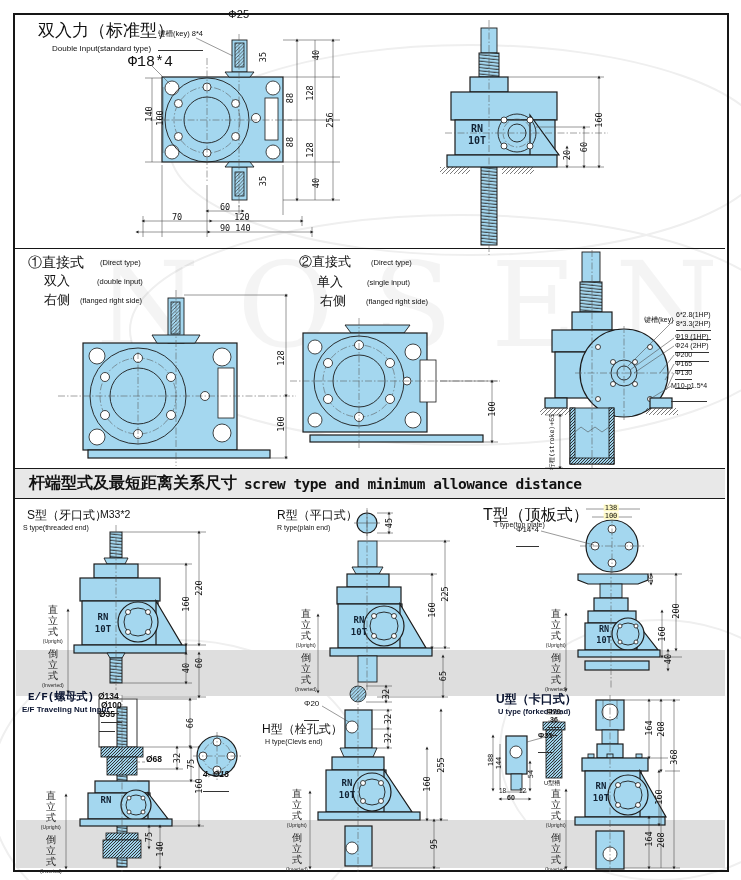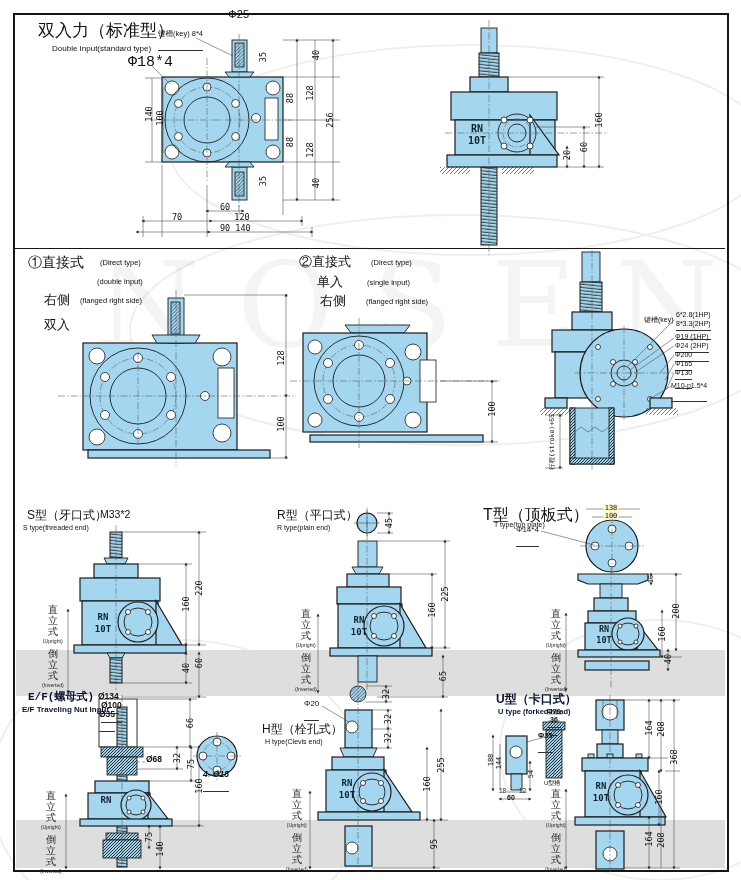--- a/index.html
+++ b/index.html
@@ -474,20 +474,24 @@
     <line class="thin" x1="649" y1="700" x2="649" y2="758" marker-start="url(#ah)" marker-end="url(#ah)"></line>
     <line class="thin" x1="661" y1="700" x2="661" y2="771" marker-start="url(#ah)" marker-end="url(#ah)"></line>
     <line class="thin" x1="674" y1="700" x2="674" y2="868" marker-start="url(#ah)" marker-end="url(#ah)"></line>
     <line class="thin" x1="659" y1="771" x2="659" y2="825" marker-start="url(#ah)" marker-end="url(#ah)"></line>
     <line class="thin" x1="649" y1="817" x2="649" y2="868" marker-start="url(#ah)" marker-end="url(#ah)"></line>
     <line class="thin" x1="661" y1="795" x2="661" y2="868"></line>
     <line class="thin" x1="566" y1="790" x2="566" y2="868" marker-start="url(#ah)" marker-end="url(#ah)"></line>
   </g>
 </svg>
 
+<div class="banner">
+  <span class="cn">杆端型式及最短距离关系尺寸</span>
+  <span class="en">screw type and minimum allowance distance</span>
+</div>
 
 <div class="layer" style="z-index:2">
 
   <span class="lt" style="left:38px;top:22px;font-size:17px;">双入力（标准型）</span>
   <span class="lt" style="left:52px;top:45px;font-size:8px;">Double Input(standard type)</span>
   <span class="lt" style="left:228px;top:9px;font-size:11px;">Φ25</span>
   <span class="lt u" style="left:158px;top:30px;font-size:7.5px;">键槽(key) 8*4</span>
   <span class="lt" style="left:128px;top:55px;font-size:15px;font-family:Liberation Mono, monospace;">Φ18*4</span>
   <span class="lb v" style="left:263px;top:57px;">35</span>
   <span class="lb v" style="left:316px;top:55px;">40</span>
@@ -506,21 +510,21 @@
   <span class="lb" style="left:185px;top:228px;margin-left:40px;">90</span>
   <span class="lb" style="left:243px;top:228px;">140</span>
   <span class="rn" style="left:477px;top:128px;font-size:10px;">RN</span>
   <span class="rn" style="left:477px;top:140px;font-size:10px;">10T</span>
   <span class="lb v" style="left:599px;top:120px;">160</span>
   <span class="lb v" style="left:584px;top:147px;">60</span>
   <span class="lb v" style="left:567px;top:155px;">20</span>
 
   <span class="lt" style="left:28px;top:255px;font-size:14px;">①直接式</span>
   <span class="lt" style="left:100px;top:259px;font-size:7.5px;">(Direct type)</span>
-  <span class="lt" style="left:44px;top:274px;font-size:13px;margin-top:44px;">双入</span>
+  <span class="lt" style="left:44px;top:274px;font-size:13px;">双入</span>
   <span class="lt" style="left:97px;top:278px;font-size:7.5px;">(double input)</span>
   <span class="lt" style="left:44px;top:293px;font-size:13px;">右侧</span>
   <span class="lt" style="left:80px;top:297px;font-size:7.5px;">(flanged right side)</span>
   <span class="lb v" style="left:281px;top:358px;">128</span>
   <span class="lb v" style="left:281px;top:424px;">100</span>
   <span class="lt" style="left:299px;top:255px;font-size:13px;">②直接式</span>
   <span class="lt" style="left:371px;top:259px;font-size:7.5px;">(Direct type)</span>
   <span class="lt" style="left:317px;top:275px;font-size:13px;">单入</span>
   <span class="lt" style="left:367px;top:279px;font-size:7.5px;">(single input)</span>
   <span class="lt" style="left:320px;top:294px;font-size:13px;">右侧</span>

